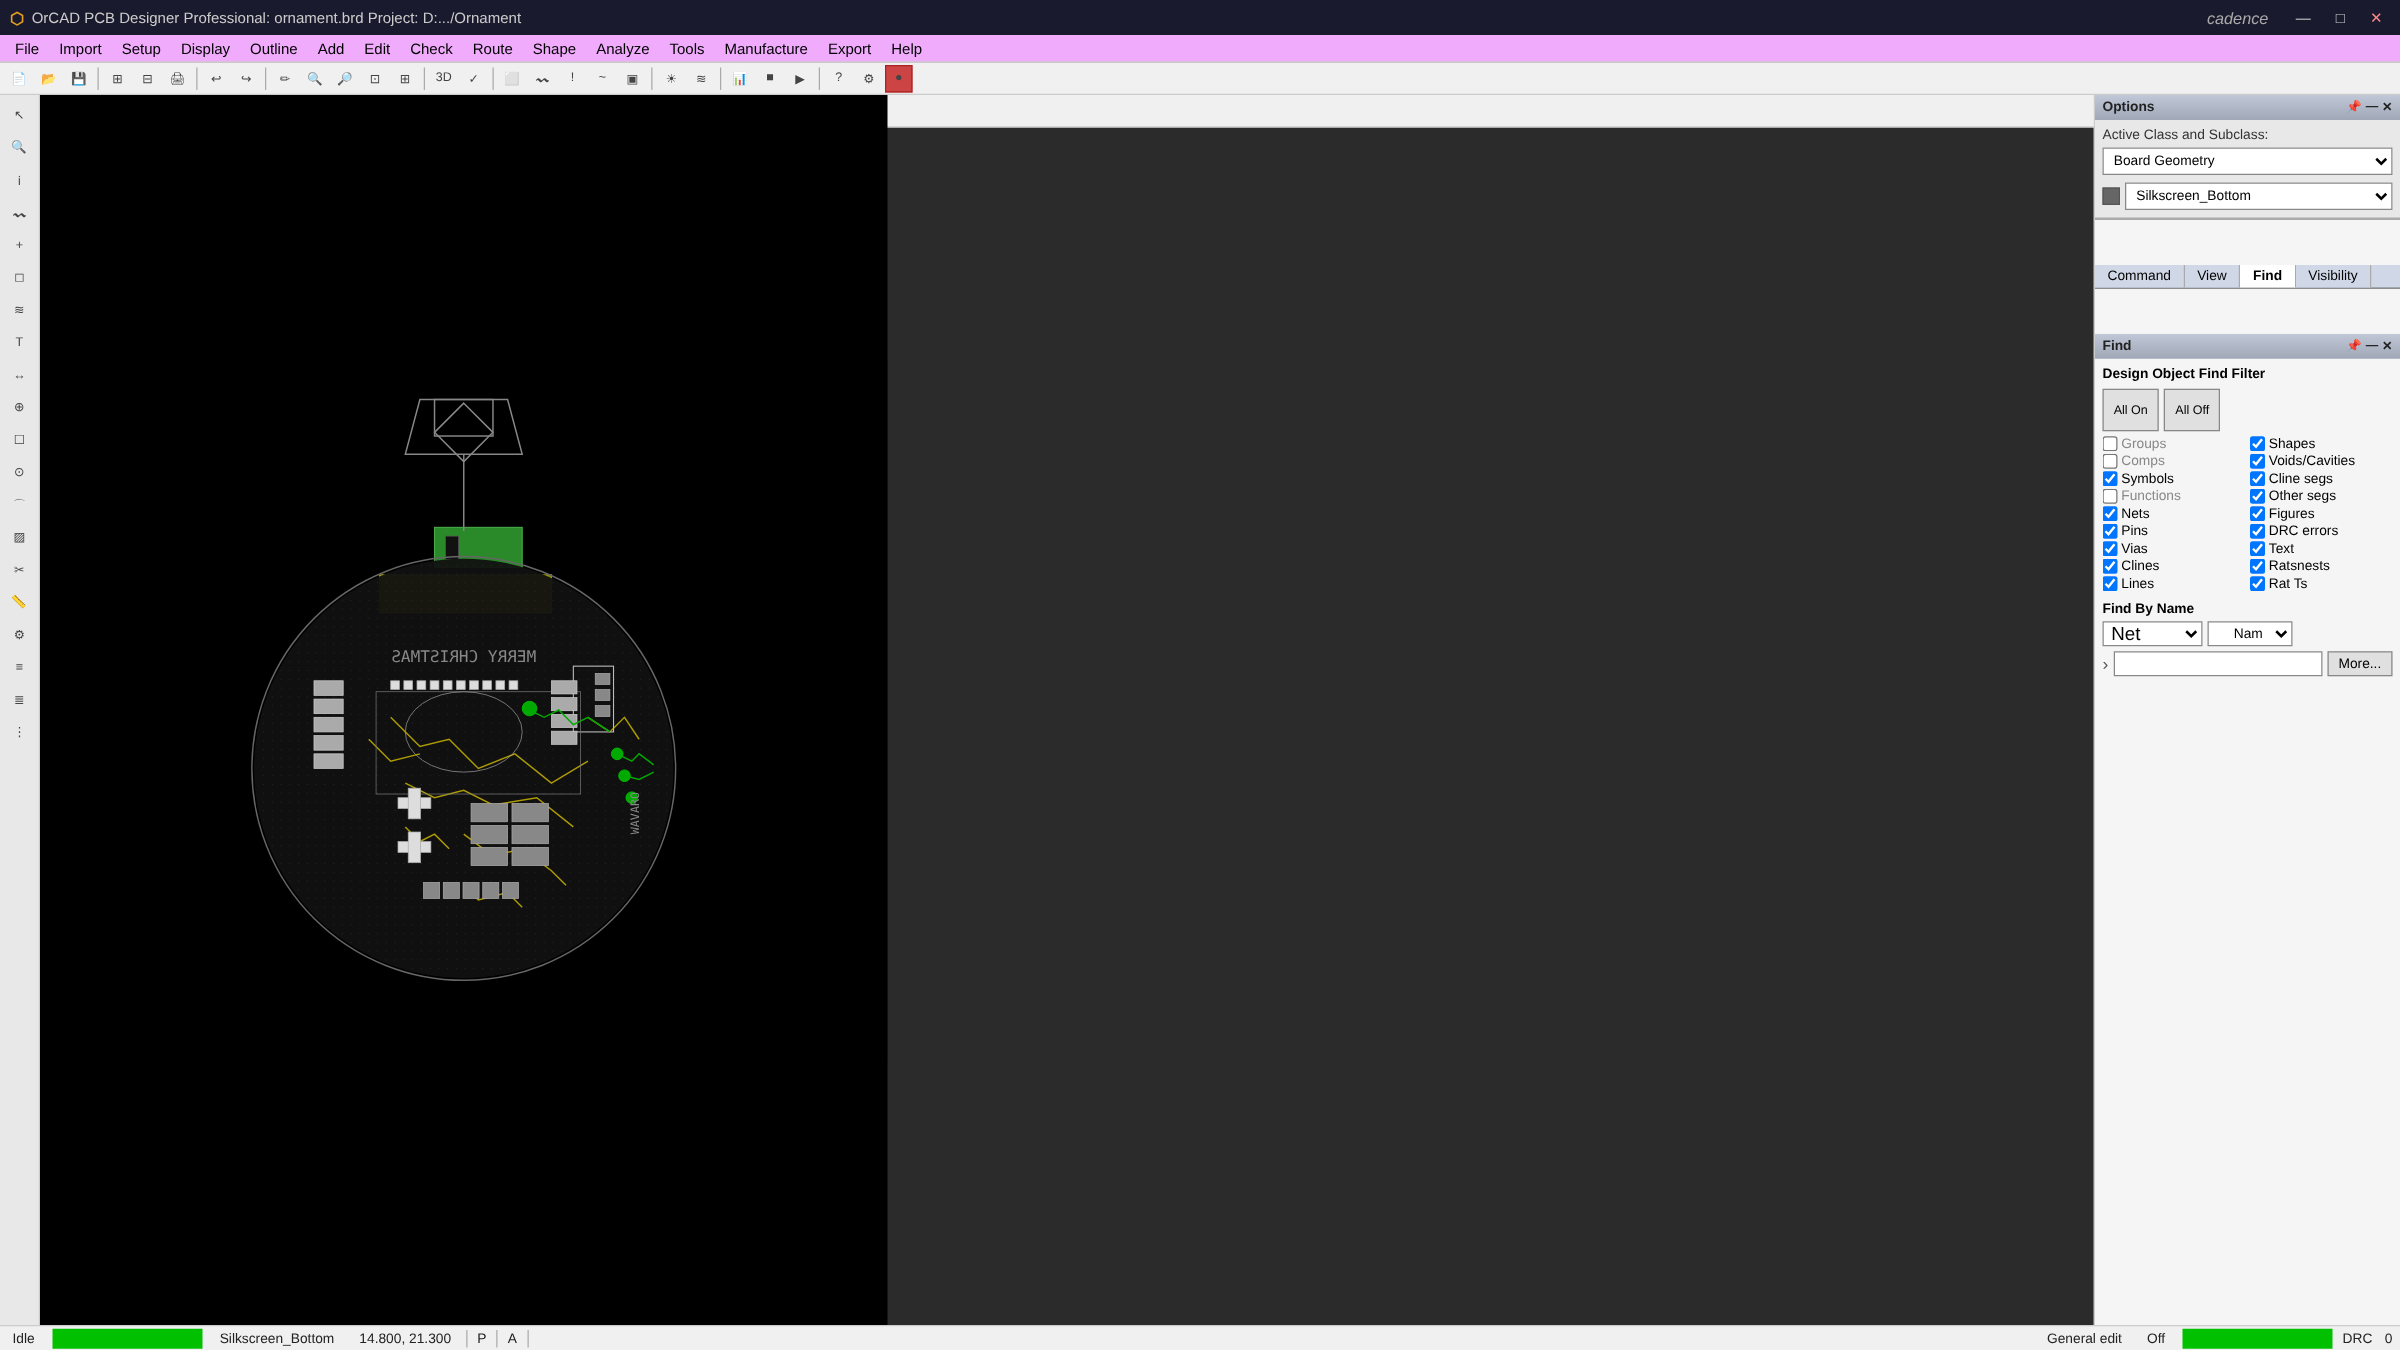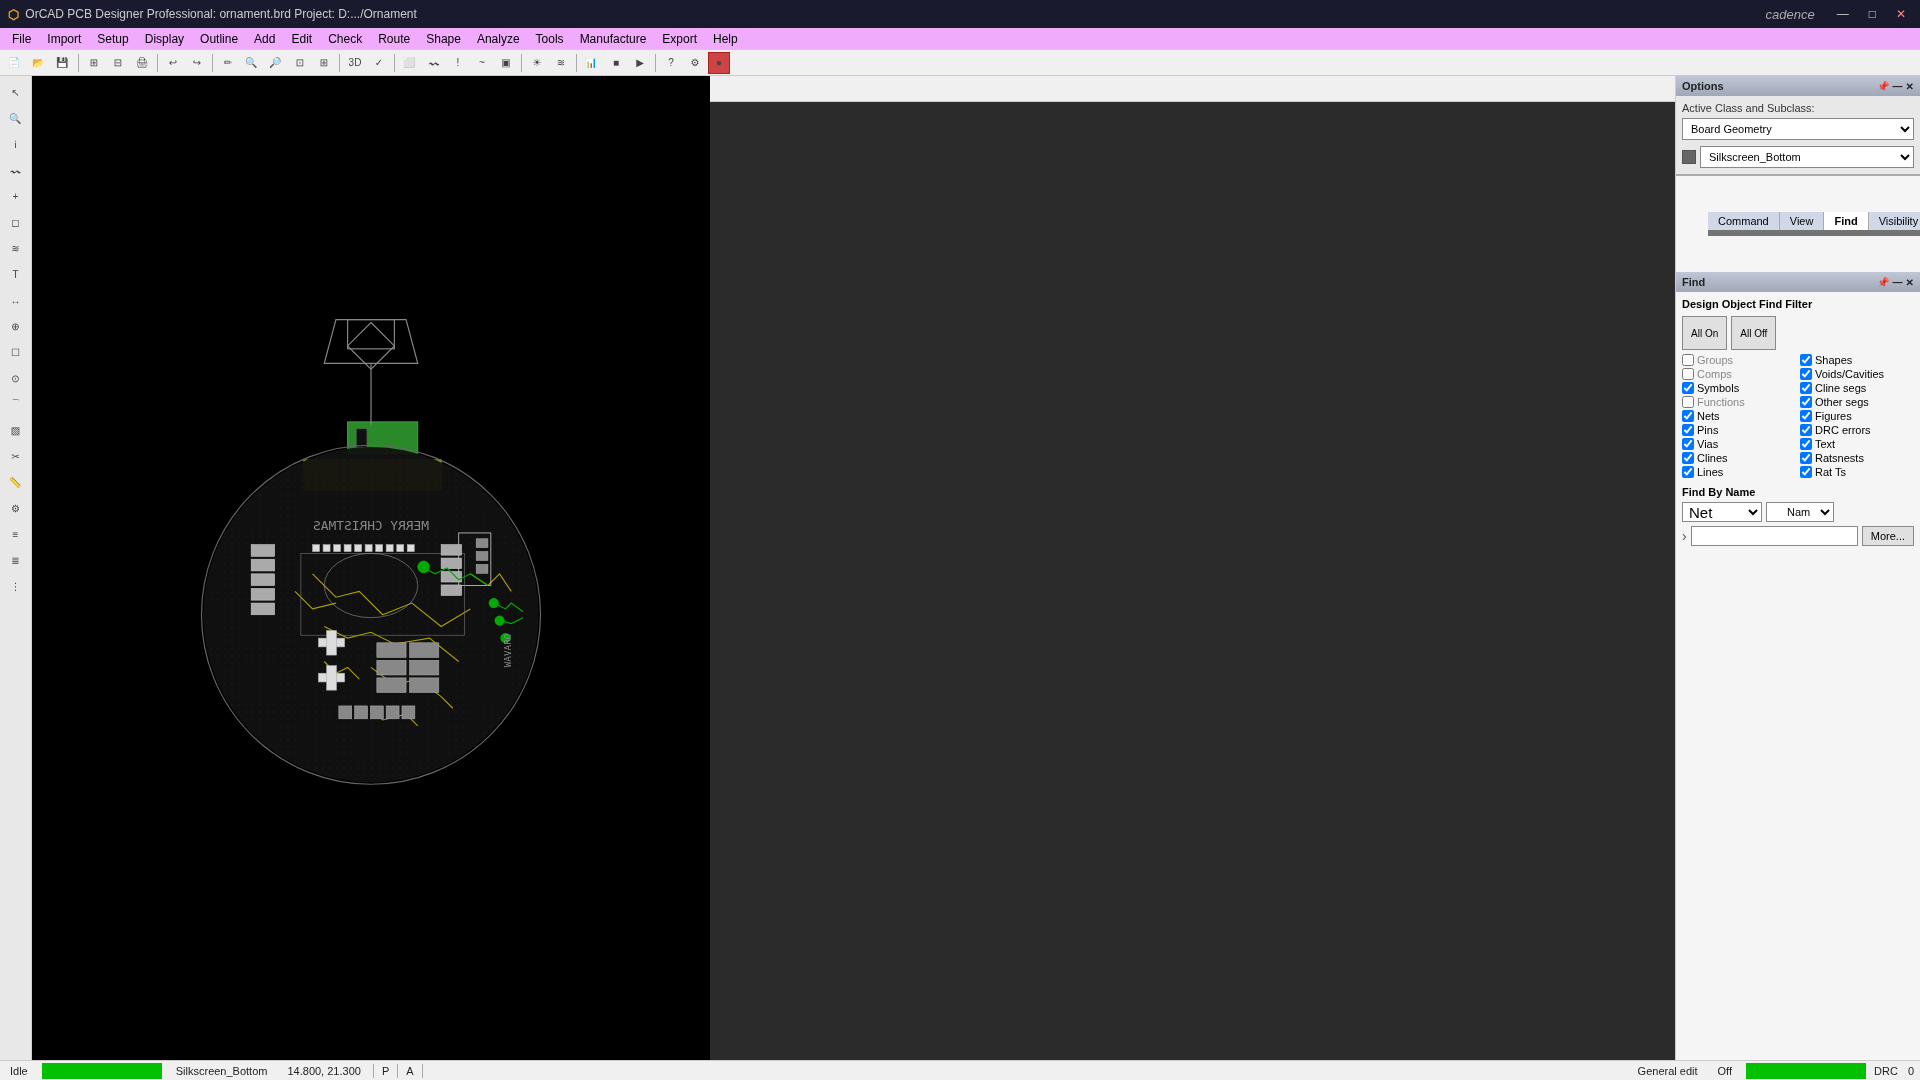--- a/index.html
+++ b/index.html
@@ -165,22 +165,21 @@
       height: 14px;
       background: #888;
       border: 1px solid #555;
       flex-shrink: 0;
     }
 
     
     .tabs-row {
       display: flex;
       background: #d0d8e8;
-      border-bottom: 6px solid #737373;
-      margin-left: 32px;
+      border-bottom: 1px solid #737373;
     }
     .tab {
       padding: 3px 10px;
       font-size: 11px;
       cursor: pointer;
       border-right: 1px solid #aaa;
       background: #d0d8e8;
     }
     .tab.active {
       background: #fff;

